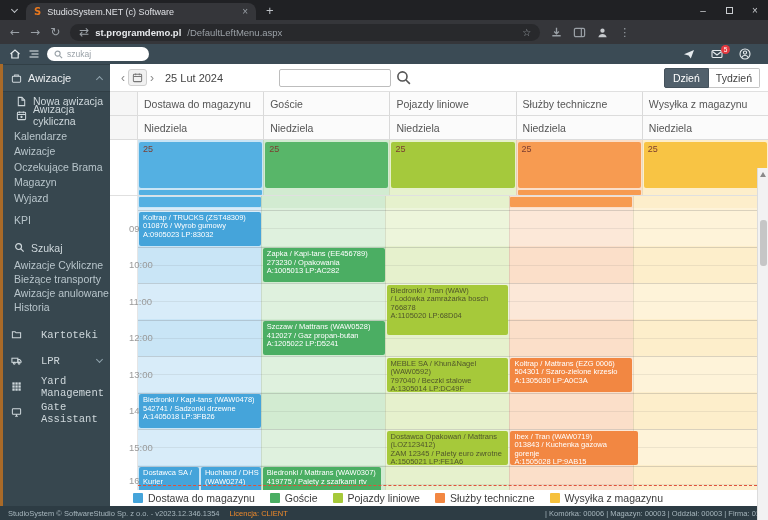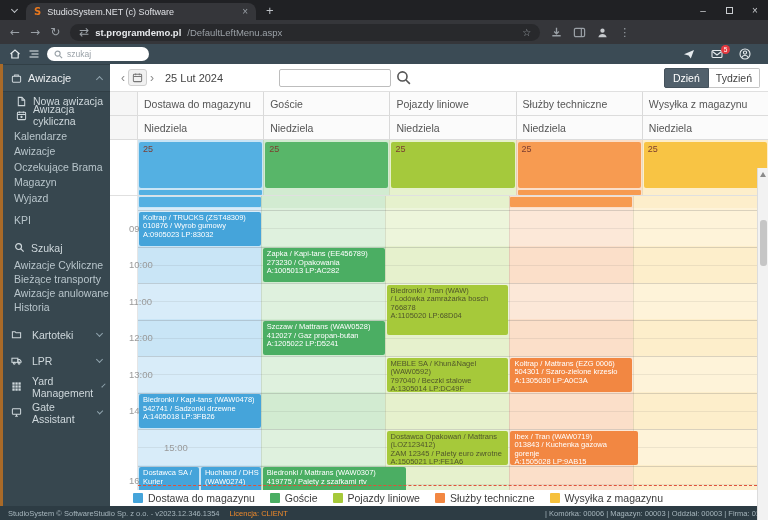--- a/index.html
+++ b/index.html
@@ -57,21 +57,21 @@
   .caret-up { transform:rotate(-135deg); margin-top:3px; }
   .caret-down { transform:rotate(45deg); margin-top:-2px; }
   .sb-sub { padding:2px 0; }
   .sb-sub-item { height:14px; display:flex; align-items:center; gap:6px; padding-left:13px; color:#cfd8dc; }
   #sb-links1 { margin-top:4px; }
   .sb-link { height:15.5px; display:flex; align-items:center; padding-left:11px; }
   .sb-kpi { margin-top:6px; height:16px; display:flex; align-items:center; padding-left:11px; }
   .sb-szukaj { margin-top:10px; height:20px; display:flex; align-items:center; gap:6px; padding-left:11px; color:#cfd8dc; }
   #sb-links2 .sb-link { height:14px; }
   #sb-groups { margin-top:8px; }
-  .sb-group { height:26px; display:flex; align-items:center; gap:10px; padding:0 8px; color:#cfd8dc; }
+  .sb-group { height:26px; display:flex; align-items:center; gap:19px; padding:0 8px; color:#cfd8dc;font-family:Liberation Mono, monospace; }
   
   .content { position:absolute; left:110px; top:64px; width:658px; height:442px; background:#fff; }
   .toolbar { height:28px; border-bottom:1px solid #e0e0e0; display:flex; align-items:center; padding:0 8px; }
   .tb-arrow { color:#8a8a8a; font-size:12px; padding:0 3px; }
   .tb-cal { width:19px; height:17px; background:#f1f1f1; border:1px solid #cfcfcf; border-radius:3px;
     display:flex; align-items:center; justify-content:center; color:#777; }
   .tb-date { margin-left:8px; font-size:11px; color:#444; }
   .tb-search { margin-left:56px; display:flex; align-items:center; }
   .tb-input { width:112px; height:18px; border:1px solid #bdbdbd; border-radius:2px; font-size:10px; padding:0 4px; }
   .tb-mag { width:17px; height:17px; color:#555; margin-left:4px; }
@@ -406,21 +406,21 @@
           </div>
       </div>
       <div class="grid">
         <div class="ggutter" id="times">
             <div class="tlabel" style="top: 14px;">09:00</div>
             <div class="tlabel" style="top: 50.5px;">10:00</div>
             <div class="tlabel" style="top: 87px;">11:00</div>
             <div class="tlabel" style="top: 123.5px;">12:00</div>
             <div class="tlabel" style="top: 160px;">13:00</div>
             <div class="tlabel" style="top: 196.5px;">14:00</div>
-            <div class="tlabel" style="top: 233px; margin-left: 35px;">15:00</div>
+            <div class="tlabel" style="top: 233px;">15:00</div>
             <div class="tlabel" style="top: 266px;">16:00</div>
           </div>
         <div class="gcols" id="gridcols">
             <div class="gcol bg-blue"></div>
             <div class="gcol bg-green"></div>
             <div class="gcol bg-lime"></div>
             <div class="gcol bg-orange"></div>
             <div class="gcol bg-amber"></div>
           </div>
         <div id="gridlines">
@@ -494,21 +494,21 @@
               <div>A:1505028 LP:9AB15</div>
             </div>
             <div class="ev ev-blue" style="left: 29px; width: 59.9px; top: 271px; height: 34px;">
               <div>Dostawca SA /</div>
               <div>Kurier</div>
             </div>
             <div class="ev ev-blue" style="left: 90.9px; width: 59.9px; top: 271px; height: 34px;">
               <div>Huchland / DHS</div>
               <div>(WAW0274)</div>
             </div>
-            <div class="ev ev-green" style="left: 152.8px; width: 143px; top: 271px; height: 34px;">
+            <div class="ev ev-green" style="left: 152.8px; width: 118px; top: 271px; height: 34px;">
               <div>Biedronki / Mattrans (WAW0307)</div>
               <div>419775 / Palety z szafkami rtv</div>
             </div>
           </div>
         <div class="redline"></div>
       </div>
       <div class="vscroll">
         <span class="sc-up"></span>
         <span class="sc-thumb"></span>
 

